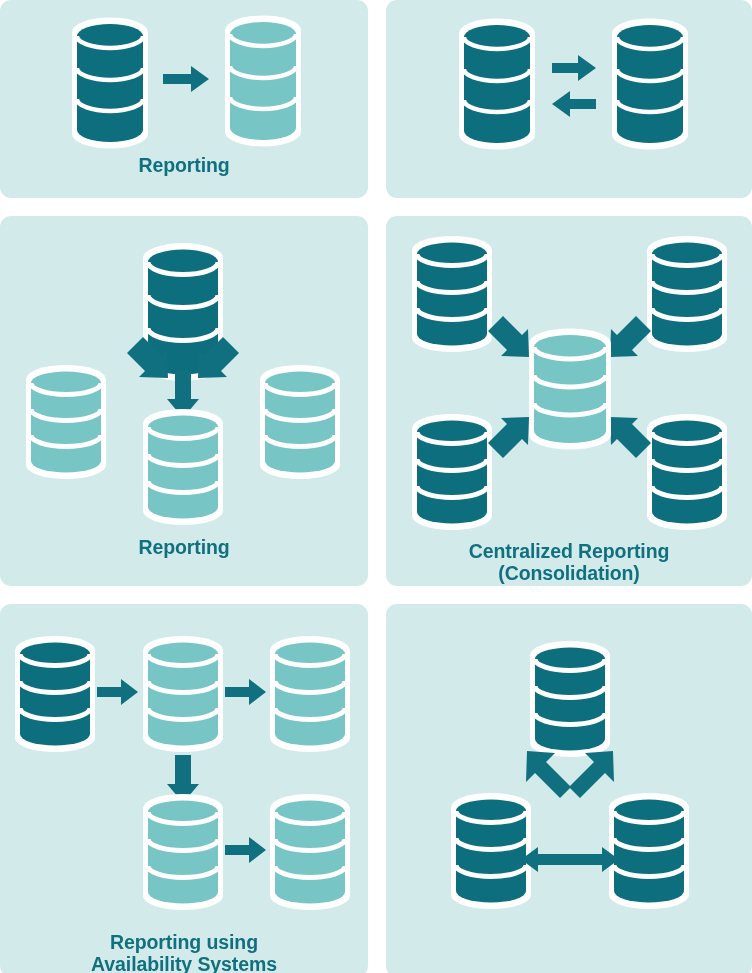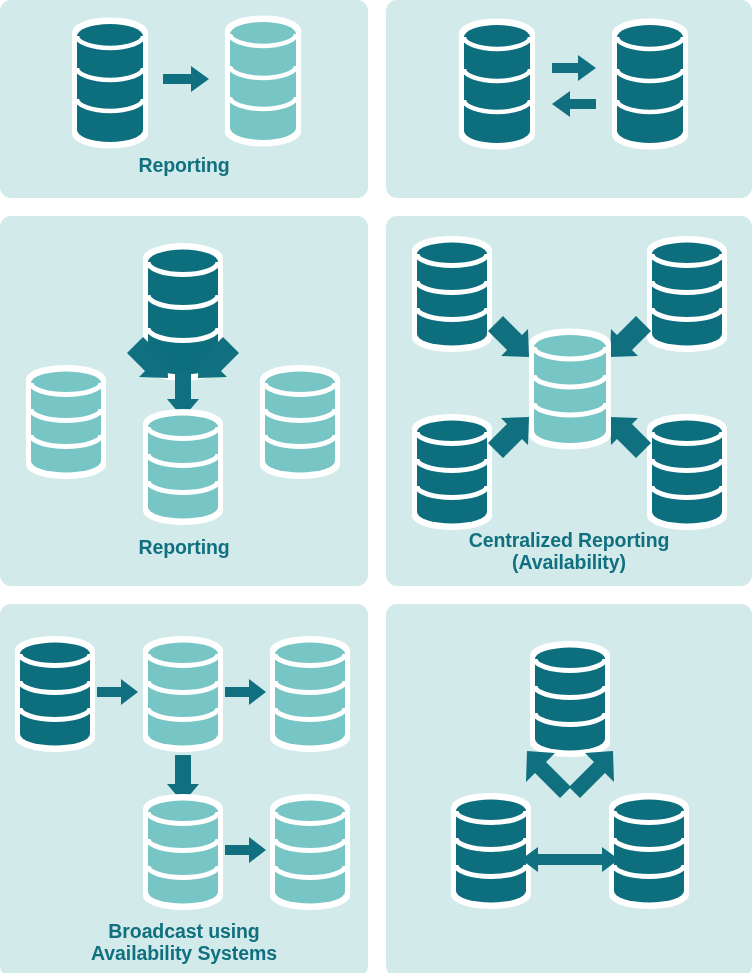--- a/index.html
+++ b/index.html
@@ -35,21 +35,21 @@
     text-align:center;
     color:#10707f;
     font-weight:bold;
     font-size:19.5px;
     line-height:22px;
     letter-spacing:-0.1px;
     margin-top:29px;
   }
   .cap-1{bottom:22px;}
   .cap-2{bottom:28px;}
-  .cap-3{bottom:13px;}
+  .cap-3{bottom:2px;}
   .cap-line{display:block;}
 </style>
 </head>
 <body>
 
 <div id="board">
 
   <div class="panel">
     <div class="stage">
       <svg viewBox="0 0 368 198" preserveAspectRatio="xMidYMid meet">
@@ -223,21 +223,21 @@
           <path d="M-41,-46 a41,14.5 0 0 1 82,0 v92 a41,14.5 0 0 1 -82,0 z" fill="#ffffff"></path>
           <path d="M-36,-42 a36,12 0 0 1 72,0 v84 a36,12 0 0 1 -72,0 z" fill="#78c5c5"></path>
           <path d="M-36,-42 a36,12 0 0 0 72,0" fill="none" stroke="#ffffff" stroke-width="5"></path>
           <path d="M-36,-14 a36,12 0 0 0 72,0" fill="none" stroke="#ffffff" stroke-width="5"></path>
           <path d="M-36,14 a36,12 0 0 0 72,0" fill="none" stroke="#ffffff" stroke-width="5"></path>
         </g>
       </svg>
     </div>
     <div class="caption cap-3">
       <span class="cap-line">Centralized Reporting</span>
-      <span class="cap-line">(Availability)</span>
+      <span class="cap-line">(Consolidation)</span>
     </div>
   </div>
 
   <div class="panel">
     <div class="stage">
       <svg viewBox="0 0 368 373" preserveAspectRatio="xMidYMid meet">
 
         <g transform="translate(55,90)">
           <path d="M-40,-44 a40,14 0 0 1 80,0 v88 a40,14 0 0 1 -80,0 z" fill="#ffffff"></path>
           <path d="M-35,-40 a35,11.5 0 0 1 70,0 v80 a35,11.5 0 0 1 -70,0 z" fill="#0d6e7d"></path>
@@ -289,21 +289,21 @@
         <g transform="translate(310,248)">
           <path d="M-40,-44 a40,14 0 0 1 80,0 v88 a40,14 0 0 1 -80,0 z" fill="#ffffff"></path>
           <path d="M-35,-40 a35,11.5 0 0 1 70,0 v80 a35,11.5 0 0 1 -70,0 z" fill="#78c5c5"></path>
           <path d="M-35,-40 a35,11.5 0 0 0 70,0" fill="none" stroke="#ffffff" stroke-width="5"></path>
           <path d="M-35,-13 a35,11.5 0 0 0 70,0" fill="none" stroke="#ffffff" stroke-width="5"></path>
           <path d="M-35,14 a35,11.5 0 0 0 70,0" fill="none" stroke="#ffffff" stroke-width="5"></path>
         </g>
       </svg>
     </div>
     <div class="caption cap-3">
-      <span class="cap-line">Broadcast using</span>
+      <span class="cap-line">Reporting using</span>
       <span class="cap-line">Availability Systems</span>
     </div>
   </div>
 
   <div class="panel">
     <div class="stage">
       <svg viewBox="0 0 366 373" preserveAspectRatio="xMidYMid meet">
 
         <g transform="translate(184,95)">
           <path d="M-40,-44 a40,14 0 0 1 80,0 v88 a40,14 0 0 1 -80,0 z" fill="#ffffff"></path>

